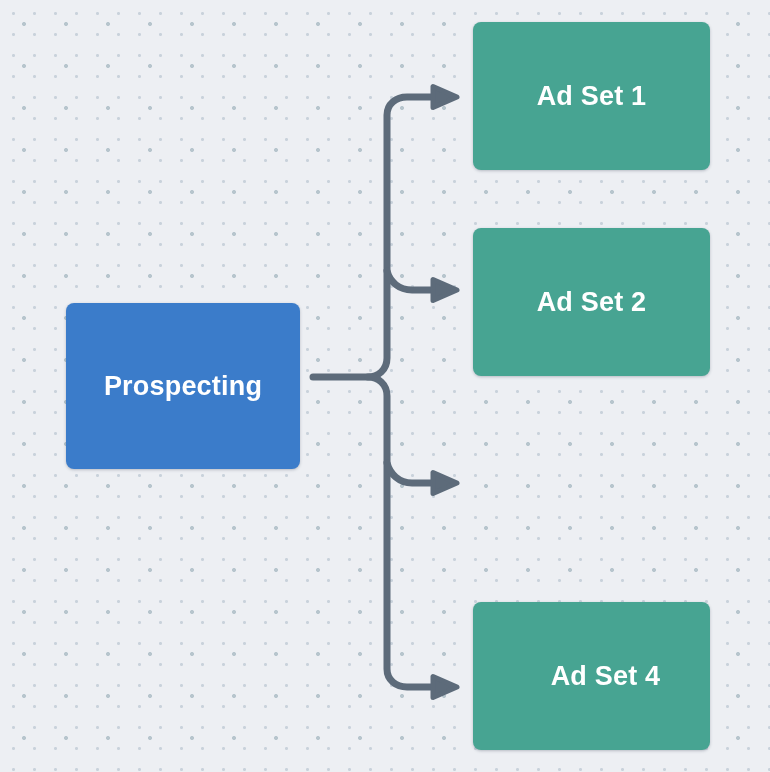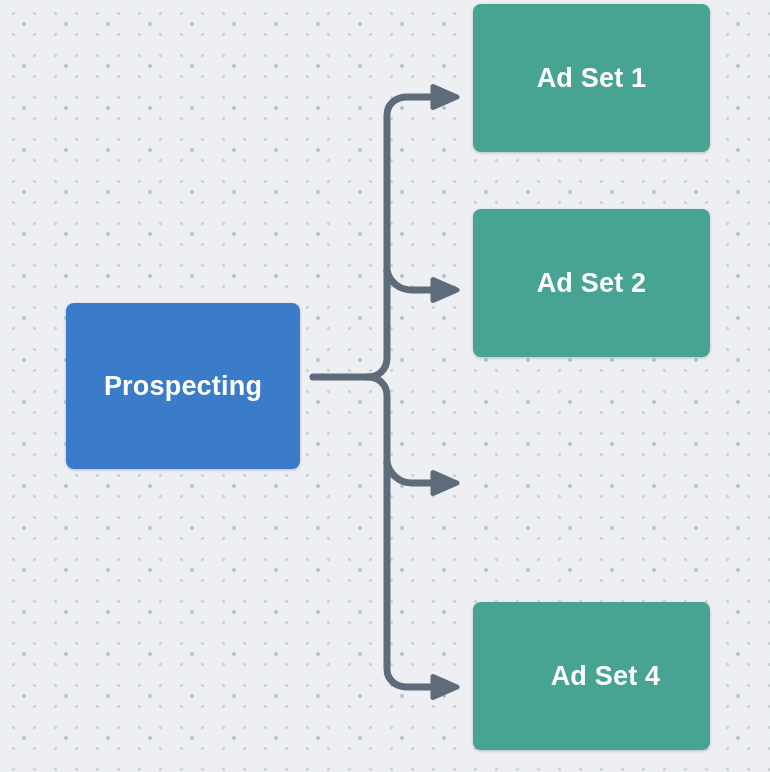--- a/index.html
+++ b/index.html
@@ -52,22 +52,22 @@
   .node-source {
     left: 66px; top: 303px;
     width: 234px; height: 166px;
     background: #3b7cca;
   }
   .node-target {
     left: 473px;
     width: 237px; height: 148px;
     background: #47a492;
   }
-  .node-target.t0 { top: 4px; }
-  .node-target.t1 { top: 209px; }
+  .node-target.t0 { top: 22px; }
+  .node-target.t1 { top: 228px; }
   .node-target.t2 { top: 411px; }
   .node-target.t3 { top: 602px; padding-left: 28px; }
 </style>
 </head>
 <body>
 
 <div class="canvas">
 
   <svg class="connectors" viewBox="0 0 770 772" xmlns="http://www.w3.org/2000/svg">
 

